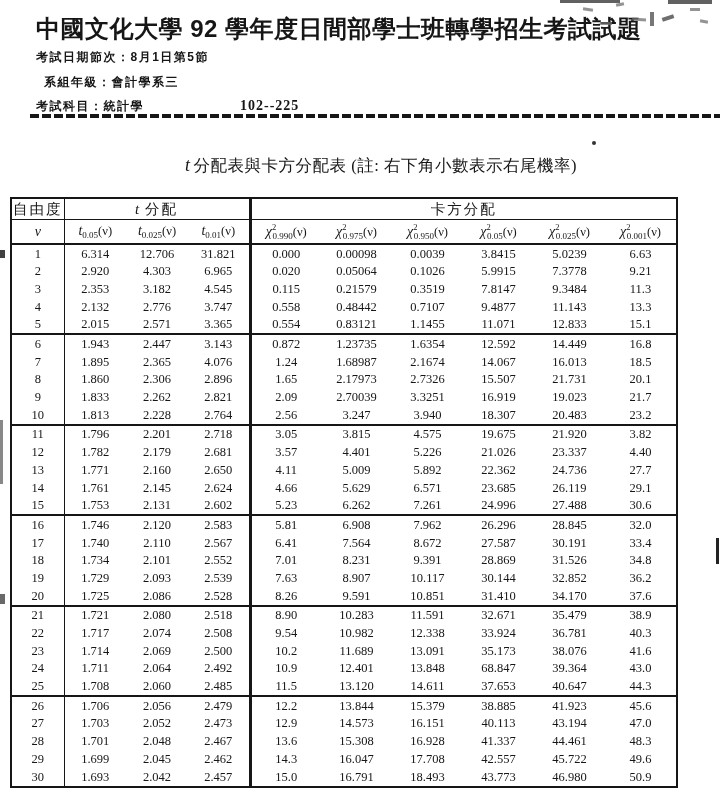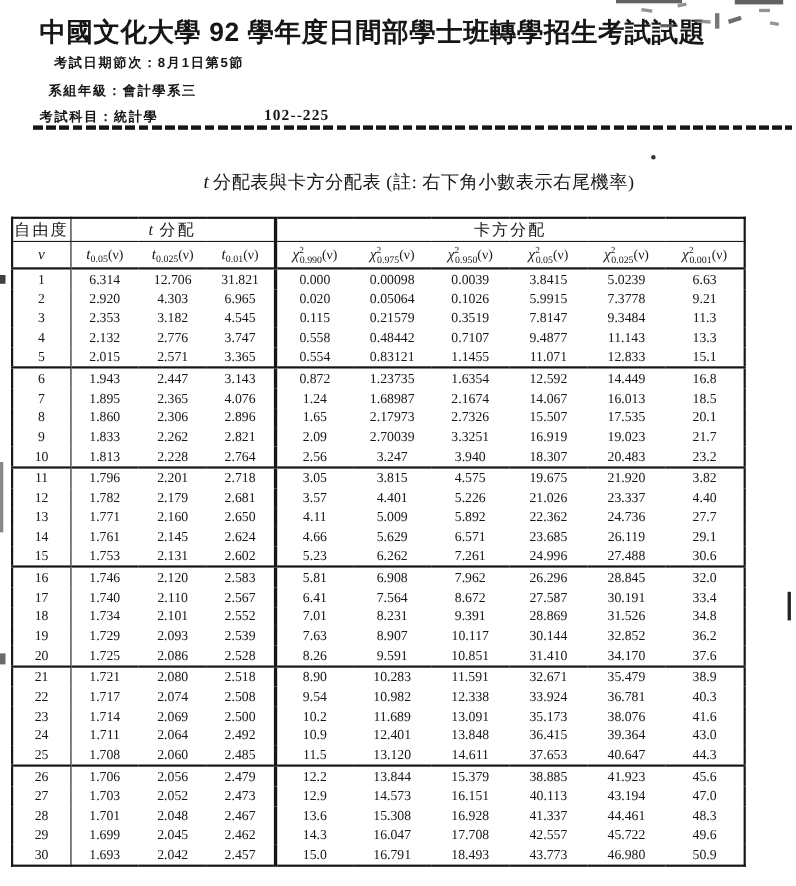--- a/index.html
+++ b/index.html
@@ -23,21 +23,21 @@
     left:36px;top:13px;width:560px;
     font-family:"Liberation Sans",sans-serif;
     font-size:24px;font-weight:700;letter-spacing:0.5px;
     white-space:nowrap;
   }
   .meta{
     font-family:"Liberation Sans",sans-serif;
     font-size:12px;font-weight:700;letter-spacing:1.5px;
     white-space:nowrap;
   }
-  .meta1{left:36px;top:49px;margin-left:13px;}
+  .meta1{left:36px;top:49px;}
   .meta2{left:44px;top:74px;text-align:right;}
   .meta3{left:36px;top:98px;}
   .paper-code{
     left:240px;top:98px;
     font-family:"Liberation Serif",serif;
     font-size:14px;font-weight:700;letter-spacing:1px;
   }
   .dashed-rule{
     left:30px;top:114px;width:690px;height:4px;
     background:repeating-linear-gradient(90deg,var(--ink) 0 9px,transparent 9px 12px);
@@ -257,21 +257,21 @@
         </tr>
         <tr>
           <td class="c-df">8</td>
           <td>1.860</td>
           <td>2.306</td>
           <td class="c-tend">2.896</td>
           <td>1.65</td>
           <td>2.17973</td>
           <td>2.7326</td>
           <td>15.507</td>
-          <td>17.535</td>
+          <td>21.731</td>
           <td>20.1</td>
         </tr>
         <tr>
           <td class="c-df">9</td>
           <td>1.833</td>
           <td>2.262</td>
           <td class="c-tend">2.821</td>
           <td>2.09</td>
           <td>2.70039</td>
           <td>3.3251</td>
@@ -448,21 +448,21 @@
           <td>41.6</td>
         </tr>
         <tr>
           <td class="c-df">24</td>
           <td>1.711</td>
           <td>2.064</td>
           <td class="c-tend">2.492</td>
           <td>10.9</td>
           <td>12.401</td>
           <td>13.848</td>
-          <td>36.415</td>
+          <td>68.847</td>
           <td>39.364</td>
           <td>43.0</td>
         </tr>
         <tr>
           <td class="c-df">25</td>
           <td>1.708</td>
           <td>2.060</td>
           <td class="c-tend">2.485</td>
           <td>11.5</td>
           <td>13.120</td>

